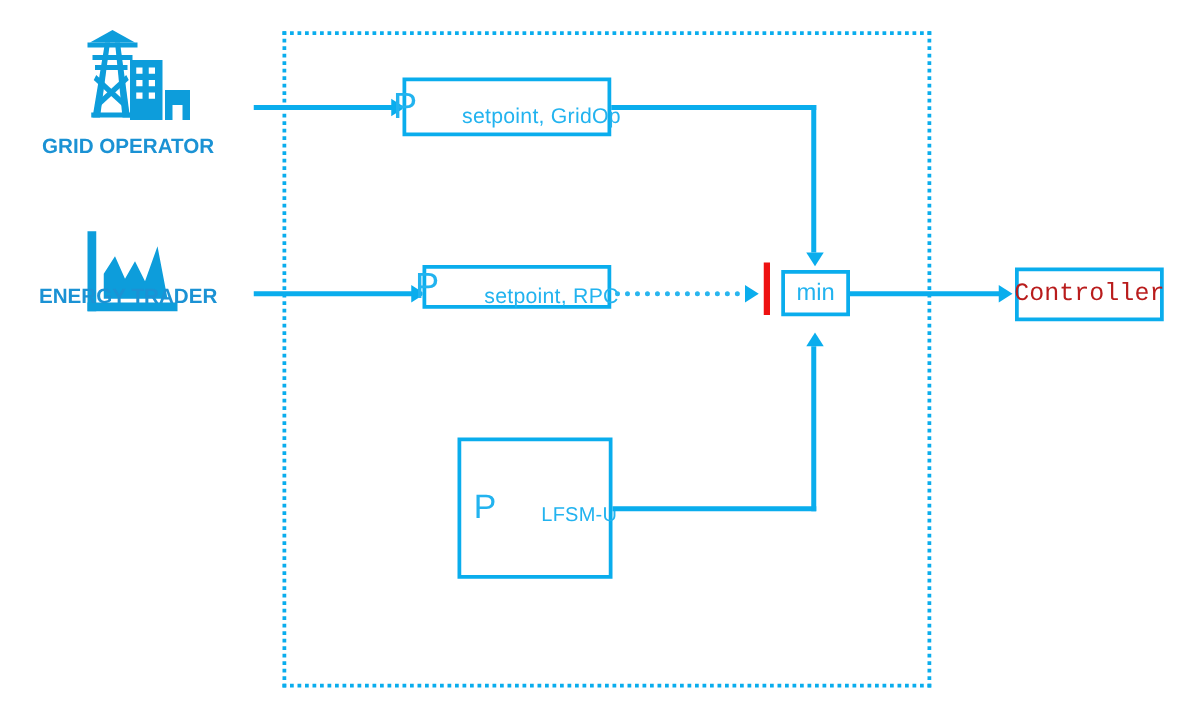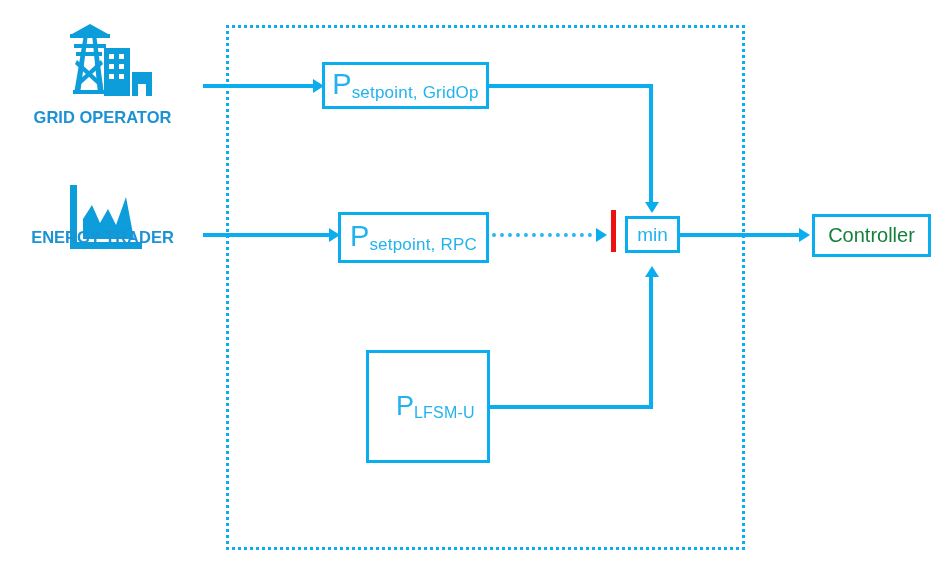--- a/index.html
+++ b/index.html
@@ -41,47 +41,47 @@
     box-sizing: border-box;
     border: 3px solid #0aaded;
     background: #ffffff;
     color: #22b3ef;
     display: flex;
     align-items: center;
     justify-content: center;
   }
 
   .box-setpoint-gridop { left: 322px; top: 62px;  width: 167px; height: 47px; }
-  .box-setpoint-rpc    { left: 338px; top: 212px; width: 151px; height: 51px; }
+  .box-setpoint-rpc    { left: 338px; top: 212px; width: 151px; height: 35px; }
   .box-lfsm            { left: 366px; top: 350px; width: 124px; height: 113px;
                          justify-content: flex-start; align-items: center; }
   .box-min             { left: 625px; top: 216px; width: 55px;  height: 37px; }
   .box-controller      { left: 812px; top: 214px; width: 119px; height: 43px; }
 
   
   .pterm {
     display: inline-block;
     white-space: nowrap;
     line-height: 1;
     color: #22b3ef;
   }
   .pterm .base { font-size: 29px; }
-  .pterm .sub  { font-size: 17px; vertical-align: -4px; letter-spacing: 0.2px; }
+  .pterm .sub  { font-size: 17px; vertical-align: -4px; letter-spacing: 0.2px; margin-left: 36px; }
 
   .box-lfsm .stack {
-    padding-left: 27px;
+    padding-left: 10px;
     display: flex;
     flex-direction: column;
     gap: 16px;
   }
   .box-lfsm .pterm .base { font-size: 27px; }
   .box-lfsm .pterm .sub  { font-size: 16px; vertical-align: -3px; }
 
   .min-label { font-size: 19px; color: #22b3ef; }
-  .controller-label { font-size: 20px; color: #15803d; }
+  .controller-label { font-size: 20px; color: #b91c1c; font-family: Liberation Mono, monospace; }
 
   
   .actor-label {
     font-size: 16.5px;
     font-weight: bold;
     color: #1b92d4;
     white-space: nowrap;
     text-align: center;
   }
   .label-grid-operator  { left: 0px;  top: 108px; width: 205px; }

